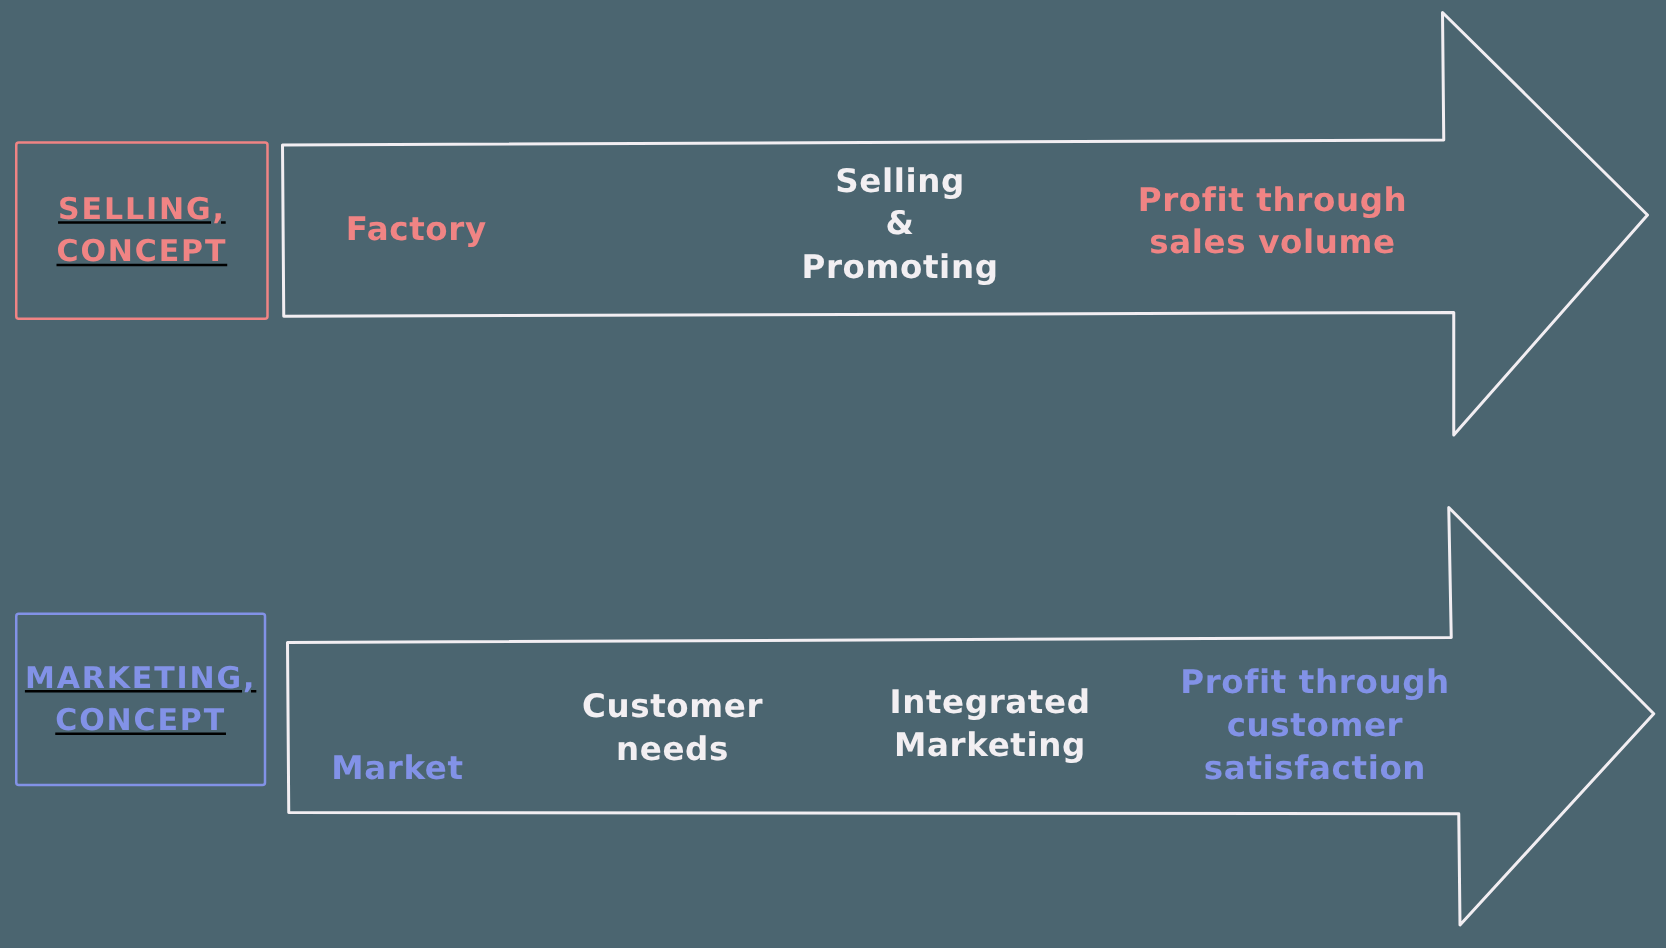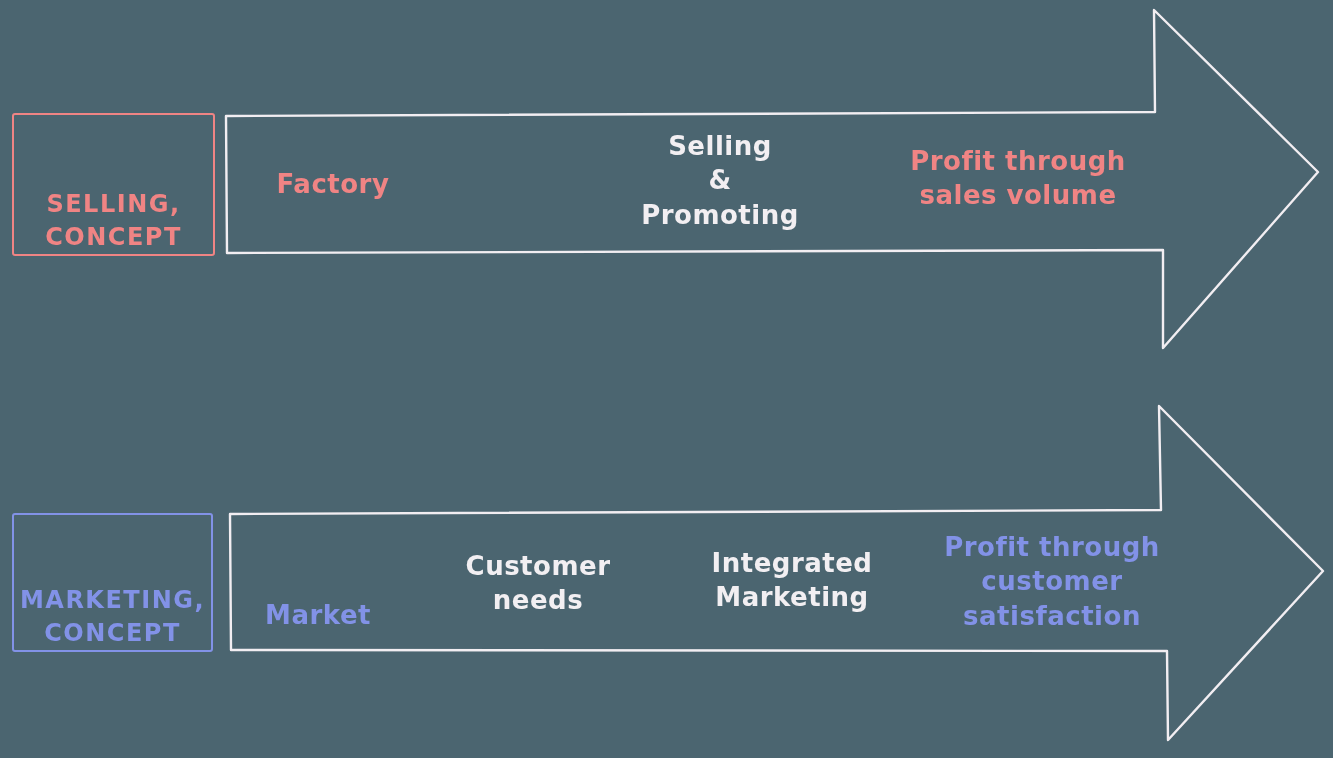--- a/index.html
+++ b/index.html
@@ -23,33 +23,34 @@
   .arrows path {
     fill: none;
     stroke: var(--outline, #f2eef2);
     stroke-width: 2.4;
     stroke-linejoin: round;
     stroke-linecap: round;
   }
   .concept-box {
     position: absolute;
     display: flex;
-    align-items: flex-end;
+    align-items: center;
     justify-content: center;
     text-align: center;
     border-radius: 3px;
     box-sizing: border-box;
+    text-decoration: underline;
   }
   .concept-box.selling {
     left: 12px; top: 113px;
     width: 203px; height: 143px;
     border: 2.5px solid var(--selling-accent, #f08484);
   }
   .concept-box.marketing {
-    left: 12px; top: 513px;
+    left: 12px; top: 490px;
     width: 201px; height: 139px;
     border: 2.5px solid var(--marketing-accent, #8292e7);
   }
   .concept-label {
     font-size: 24px;
     font-weight: 700;
     letter-spacing: 1.5px;
     line-height: 1.38;
     white-space: pre-line;
   }

